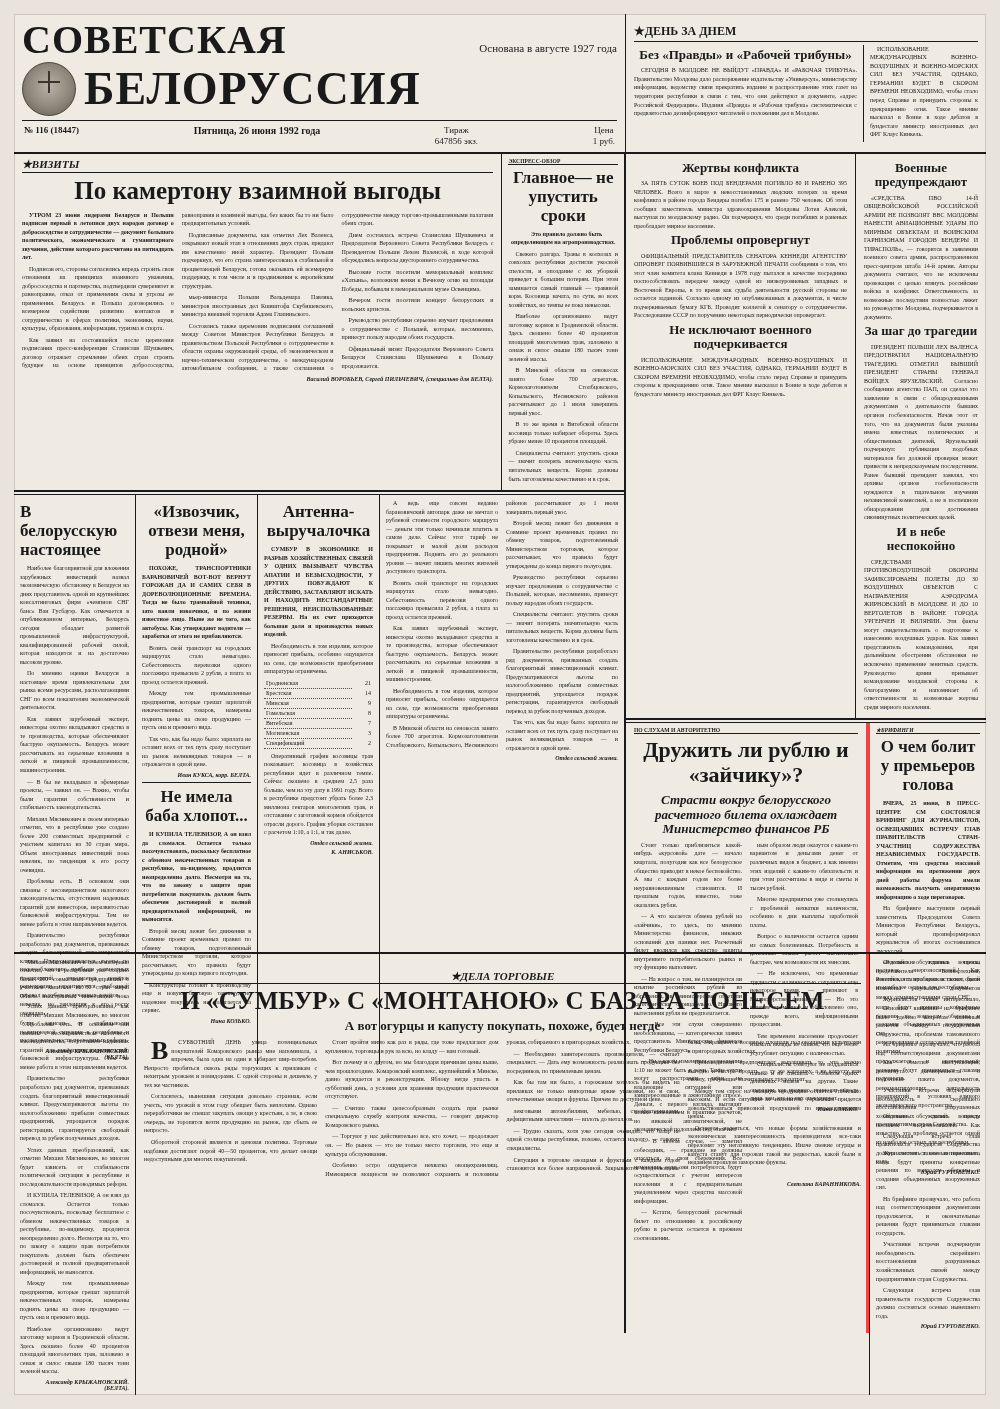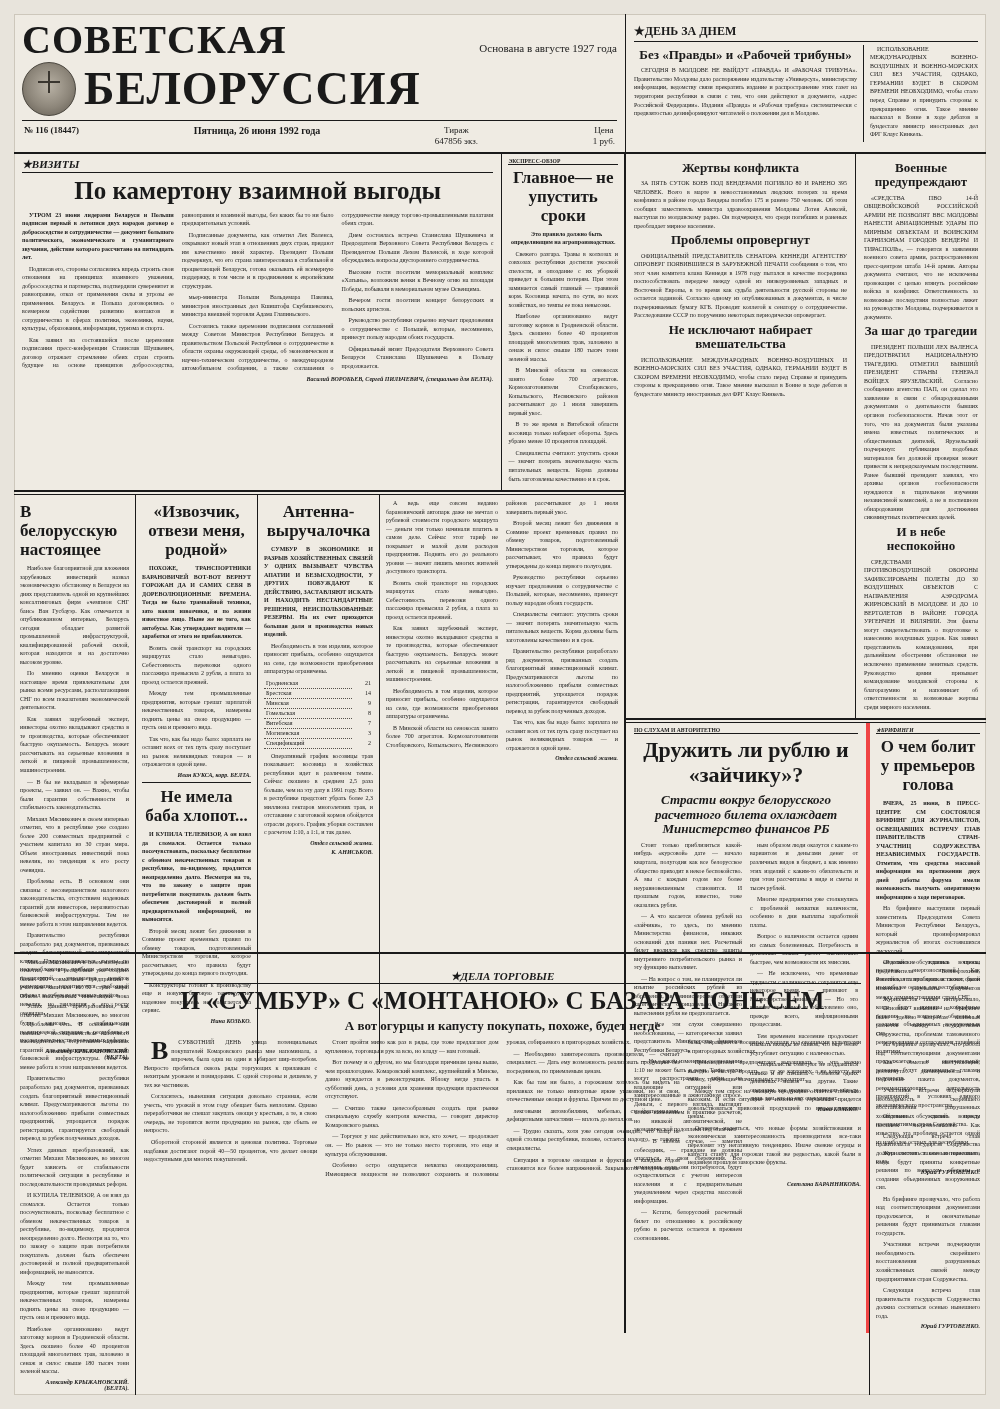--- a/index.html
+++ b/index.html
@@ -281,21 +281,21 @@
       <div style="display:flex;">
         <div style="width:230px;box-sizing:border-box;padding:4px 8px;border-right:1px solid #1a1a1a;">
           <div class="h-head art-h3">Жертвы конфликта</div>
           <div class="body-txt">
               <p>ЗА ПЯТЬ СУТОК БОЕВ ПОД БЕНДЕРАМИ ПОГИБЛО 80 И РАНЕНО 395 ЧЕЛОВЕК. Всего в марте в невосстановимых людских потерях за время конфликта в районе города Бендеры погибло 175 и ранено 750 человек. Об этом сообщил заместитель министра здравоохранения Молдовы Лотея Алексей, выступая по молдавскому радио. Он подчеркнул, что среди погибших и раненых преобладает мирное население.</p>
             </div>
           <div class="h-head art-h3">Проблемы опровергнут</div>
           <div class="body-txt">
               <p>ОФИЦИАЛЬНЫЙ ПРЕДСТАВИТЕЛЬ СЕНАТОРА КЕННЕДИ АГЕНТСТВУ ОПРОВЕРГ ПОЯВИВШИЕСЯ В ЗАРУБЕЖНОЙ ПЕЧАТИ сообщения о том, что этот член комитета клана Кеннеди в 1978 году пытался в качестве посредника поспособствовать передаче между одной из низкоуровневых западных и Восточной Европы, в то время как судьба деятельности русской стороны не остается заданной. Согласно одному из опубликованных в документах, в числе подчеркиваемых бумагу КГБ. Проводит коллегой к сенатору о сотрудничестве. Расследование СССР по поручению некоторых периодически опровергает.</p>
             </div>
-          <div class="h-head art-h3">Не исключают набирает вмешательства</div>
+          <div class="h-head art-h3">Не исключают военного подчеркивается</div>
           <div class="body-txt">
               <p>ИСПОЛЬЗОВАНИЕ МЕЖДУНАРОДНЫХ ВОЕННО-ВОЗДУШНЫХ И ВОЕННО-МОРСКИХ СИЛ БЕЗ УЧАСТИЯ, ОДНАКО, ГЕРМАНИИ БУДЕТ В СКОРОМ ВРЕМЕНИ НЕОБХОДИМО, чтобы стало перед Справке и принудить стороны к прекращению огня. Такое мнение высказал в Бонне в ходе дебатов в бундестаге министр иностранных дел ФРГ Клаус Кинкель.</p>
             </div>
         </div>
         <div style="width:130px;box-sizing:border-box;padding:4px 8px;">
           <div class="h-head art-h3">Военные предупреждают</div>
           <div class="body-txt">
               <p>«СРЕДСТВА ПВО 14-Й ОБЩЕВОЙСКОВОЙ РОССИЙСКОЙ АРМИИ НЕ ПОЗВОЛЯТ ВВС МОЛДОВЫ НАНЕСТИ АВИАЦИОННЫЕ УДАРЫ ПО МИРНЫМ ОБЪЕКТАМ И ВОИНСКИМ ГАРНИЗОНАМ ГОРОДОВ БЕНДЕРЫ И ТИРАСПОЛЬ», — говорится в заявлении военного совета армии, распространенном пресс-центром штаба 14-й армии. Авторы документа считают, что не исключены провокации с целью втянуть российские войска в конфликт. Ответственность за возможные последствия полностью ляжет на руководство Молдовы, подчеркивается в документе.</p>
             </div>
           <div class="h-head art-h3">За шаг до трагедии</div>

